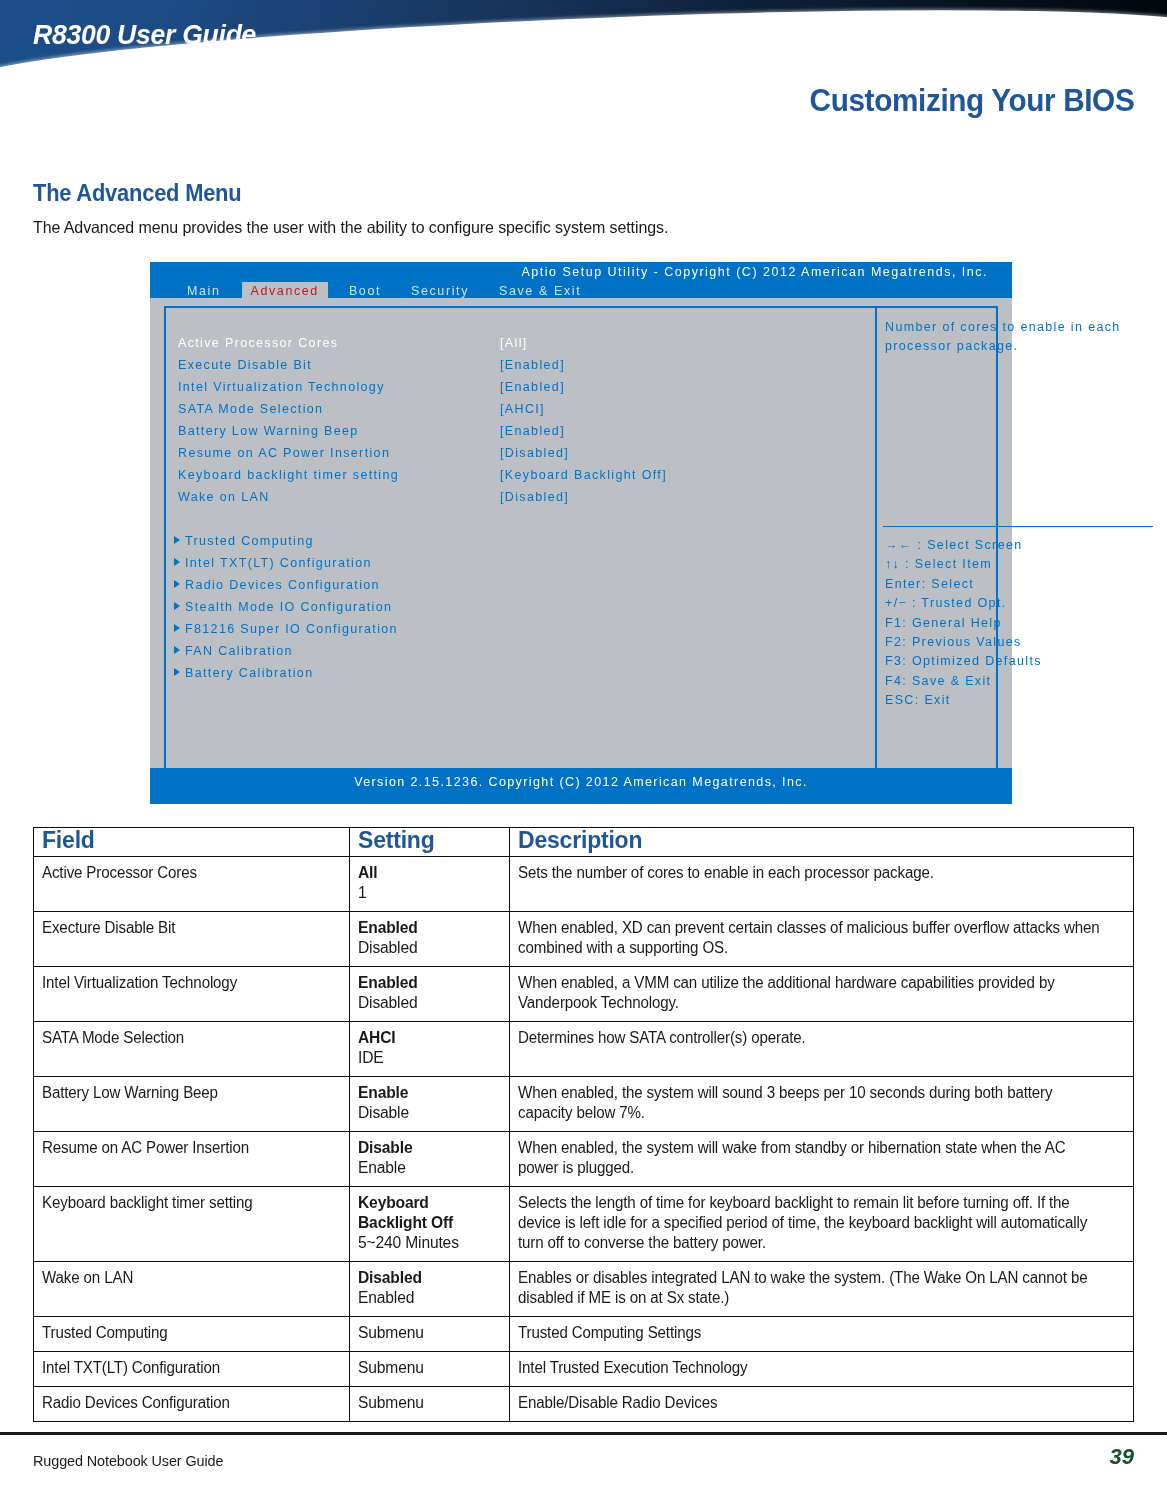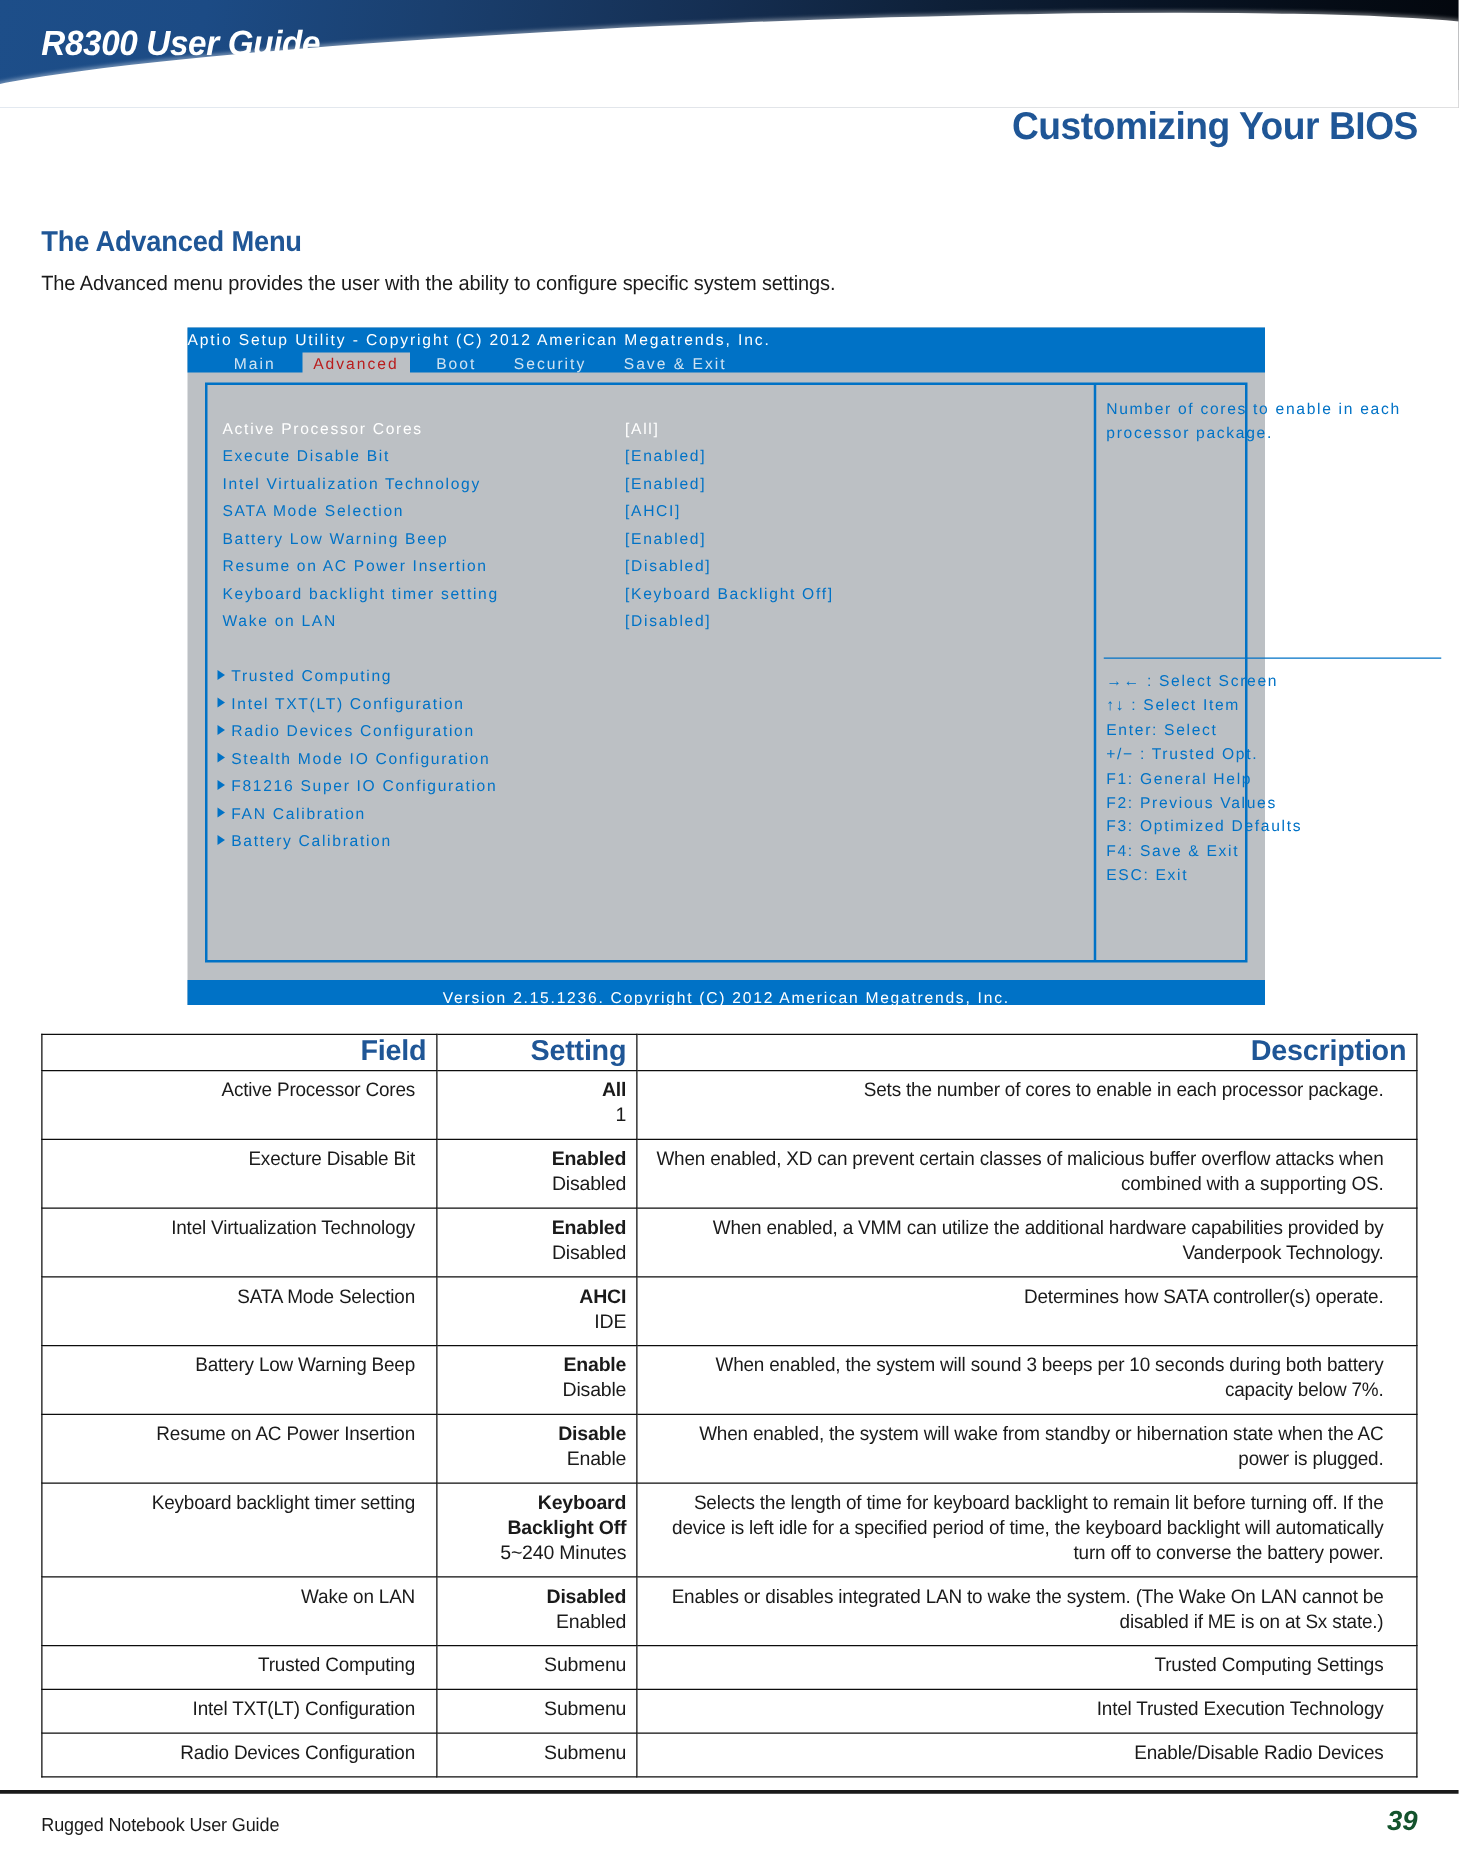--- a/index.html
+++ b/index.html
@@ -119,21 +119,21 @@
     position: absolute;
     left: 0; top: 0;
     width: 862px;
     height: 36px;
     background: #0072c6;
   }
   .bios-title-text {
     position: absolute;
     left: 0; top: 3px;
     width: 862px;
-    text-align: left;
+    text-align: right;
     font-size: 12.5px;
     color: #ffffff;
     letter-spacing: 1.5px;
     white-space: nowrap;
     padding-right: 24px;
     box-sizing: border-box;
   }
   .bios-tabs {
     position: absolute;
     left: 28px;
@@ -241,21 +241,21 @@
     letter-spacing: 1.35px;
     line-height: 19.4px;
     color: #0072c6;
     white-space: nowrap;
   }
   .bios-footer {
     position: absolute;
     left: 0;
     bottom: 0;
     width: 862px;
-    height: 20px;
+    height: 36px;
     background: #0072c6;
     color: #ffffff;
     font-size: 12.5px;
     letter-spacing: 1.4px;
     text-align: center;
     line-height: 28px;
     white-space: nowrap;
   }
 
   
@@ -268,21 +268,21 @@
     table-layout: fixed;
   }
   .spec-table td, .spec-table th {
     border: 1.6px solid #0d0d0d;
     padding: 6px 8px 8px 8px;
     vertical-align: top;
     font-size: 15.6px;
     color: #1a1a1a;
     line-height: 20px;
     letter-spacing: -0.15px;
-    text-align: right;
+    text-align: left;
     font-weight: normal;
   }
   .spec-table thead th {
     font-size: 23px;
     font-weight: bold;
     color: #1f5696;
     padding: 2px 8px 6px 8px;
     letter-spacing: -0.2px;
   }
   .col-field { width: 316px; }

